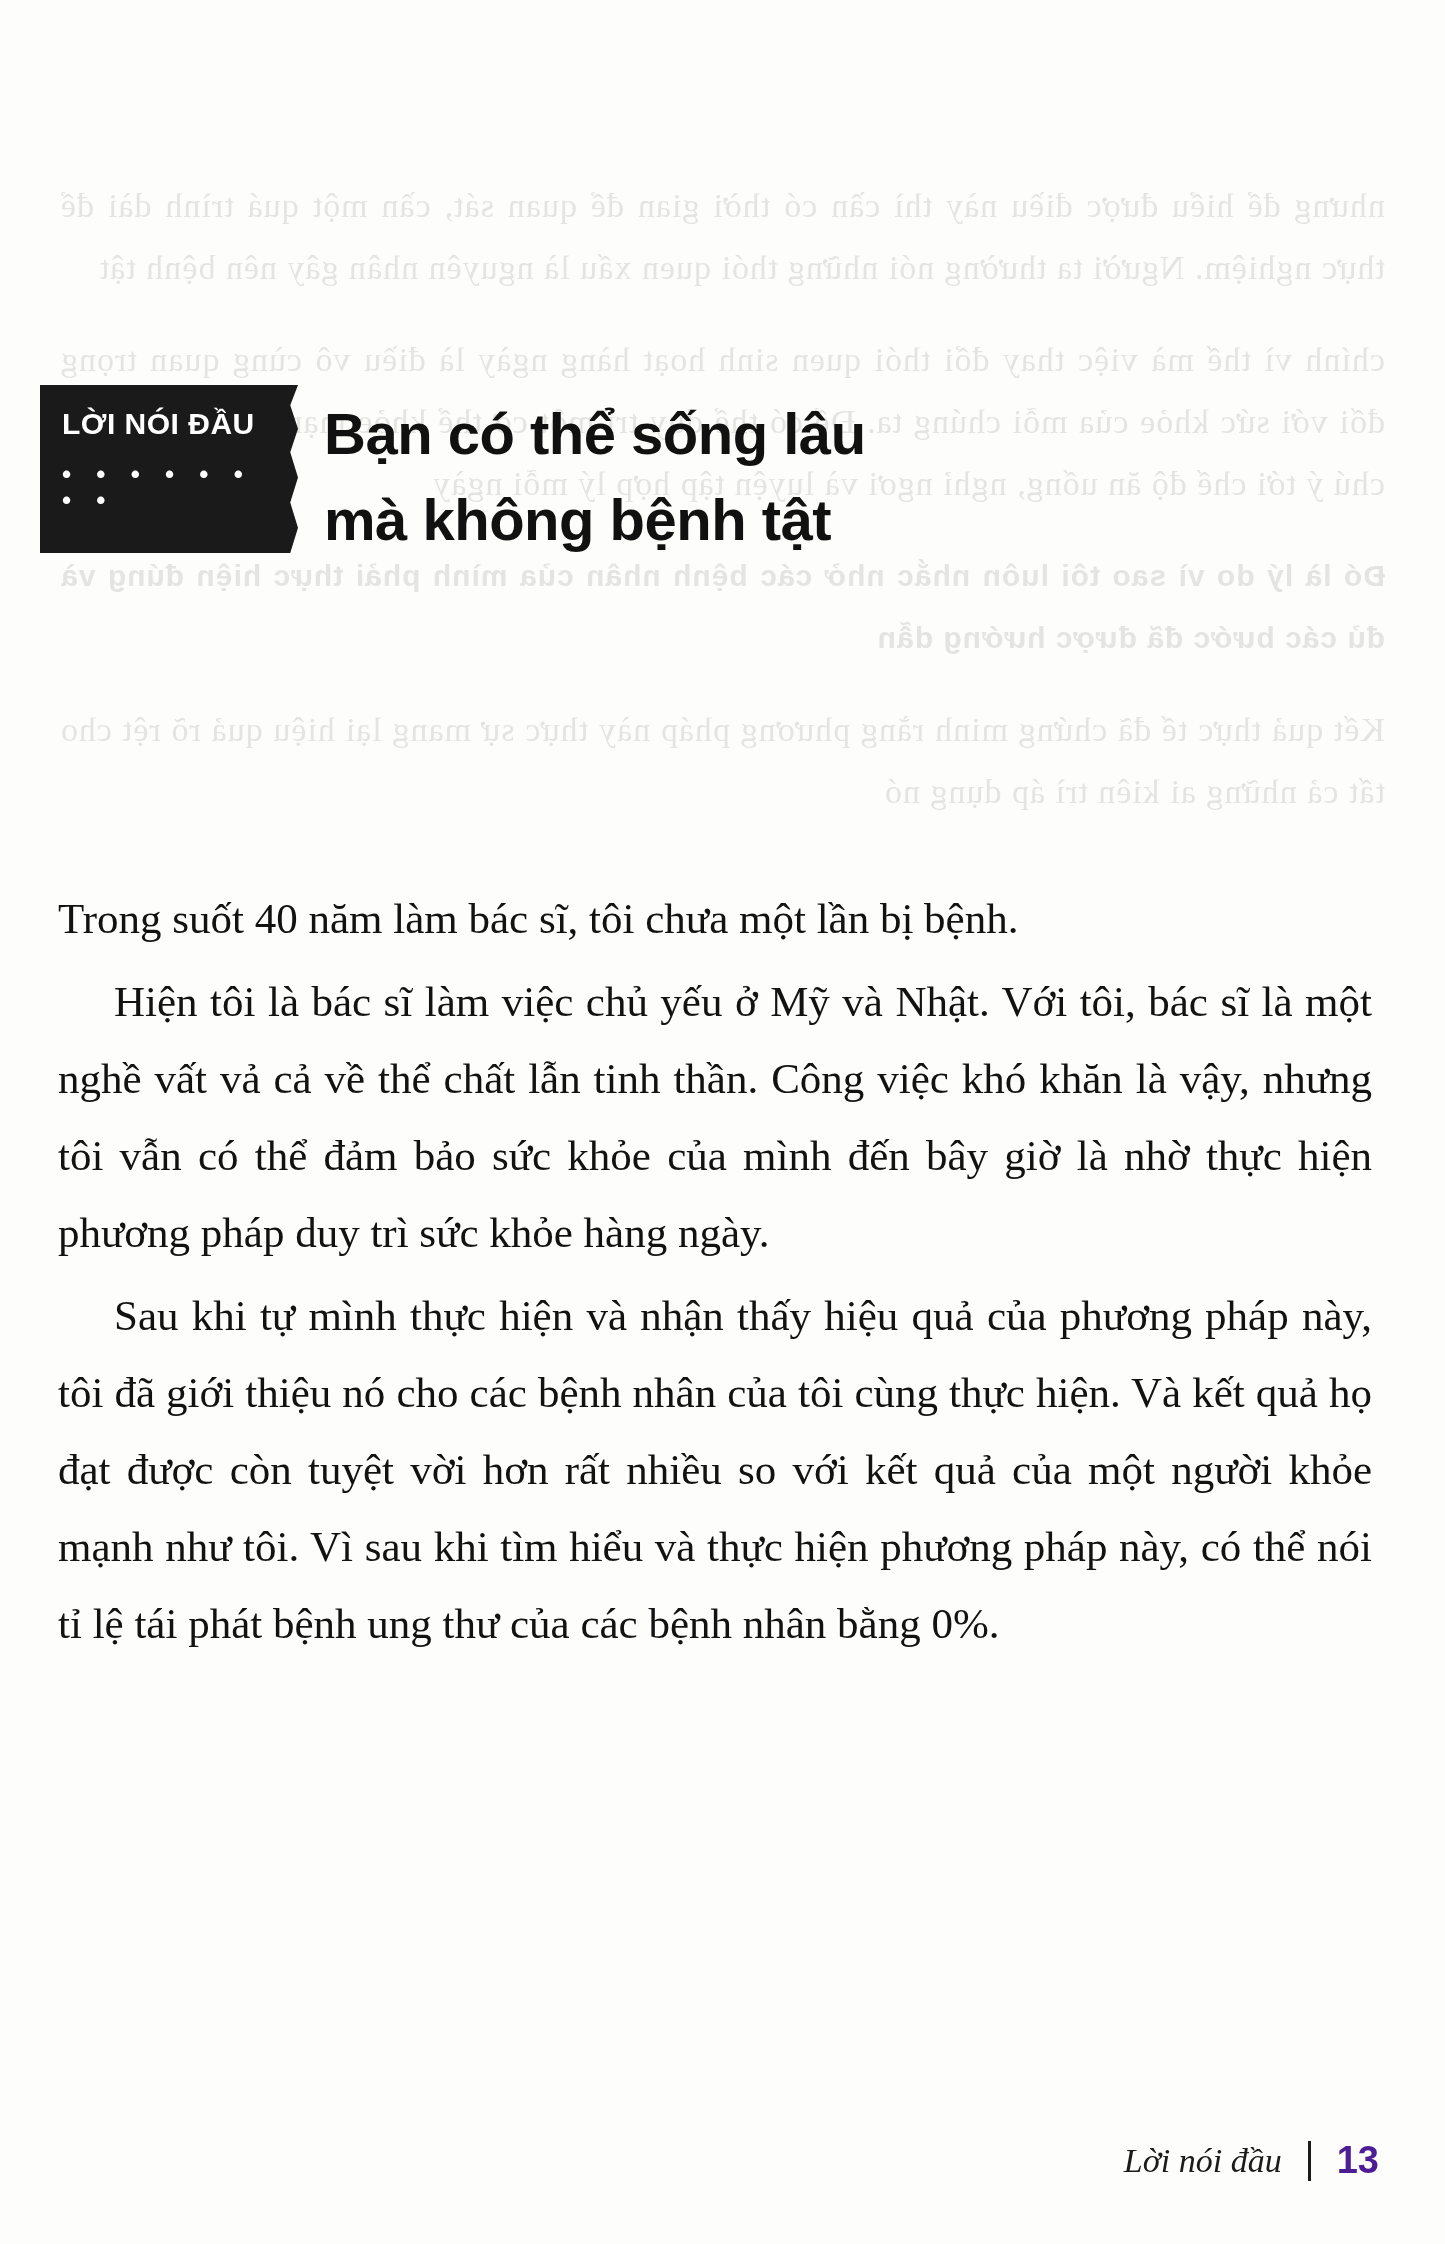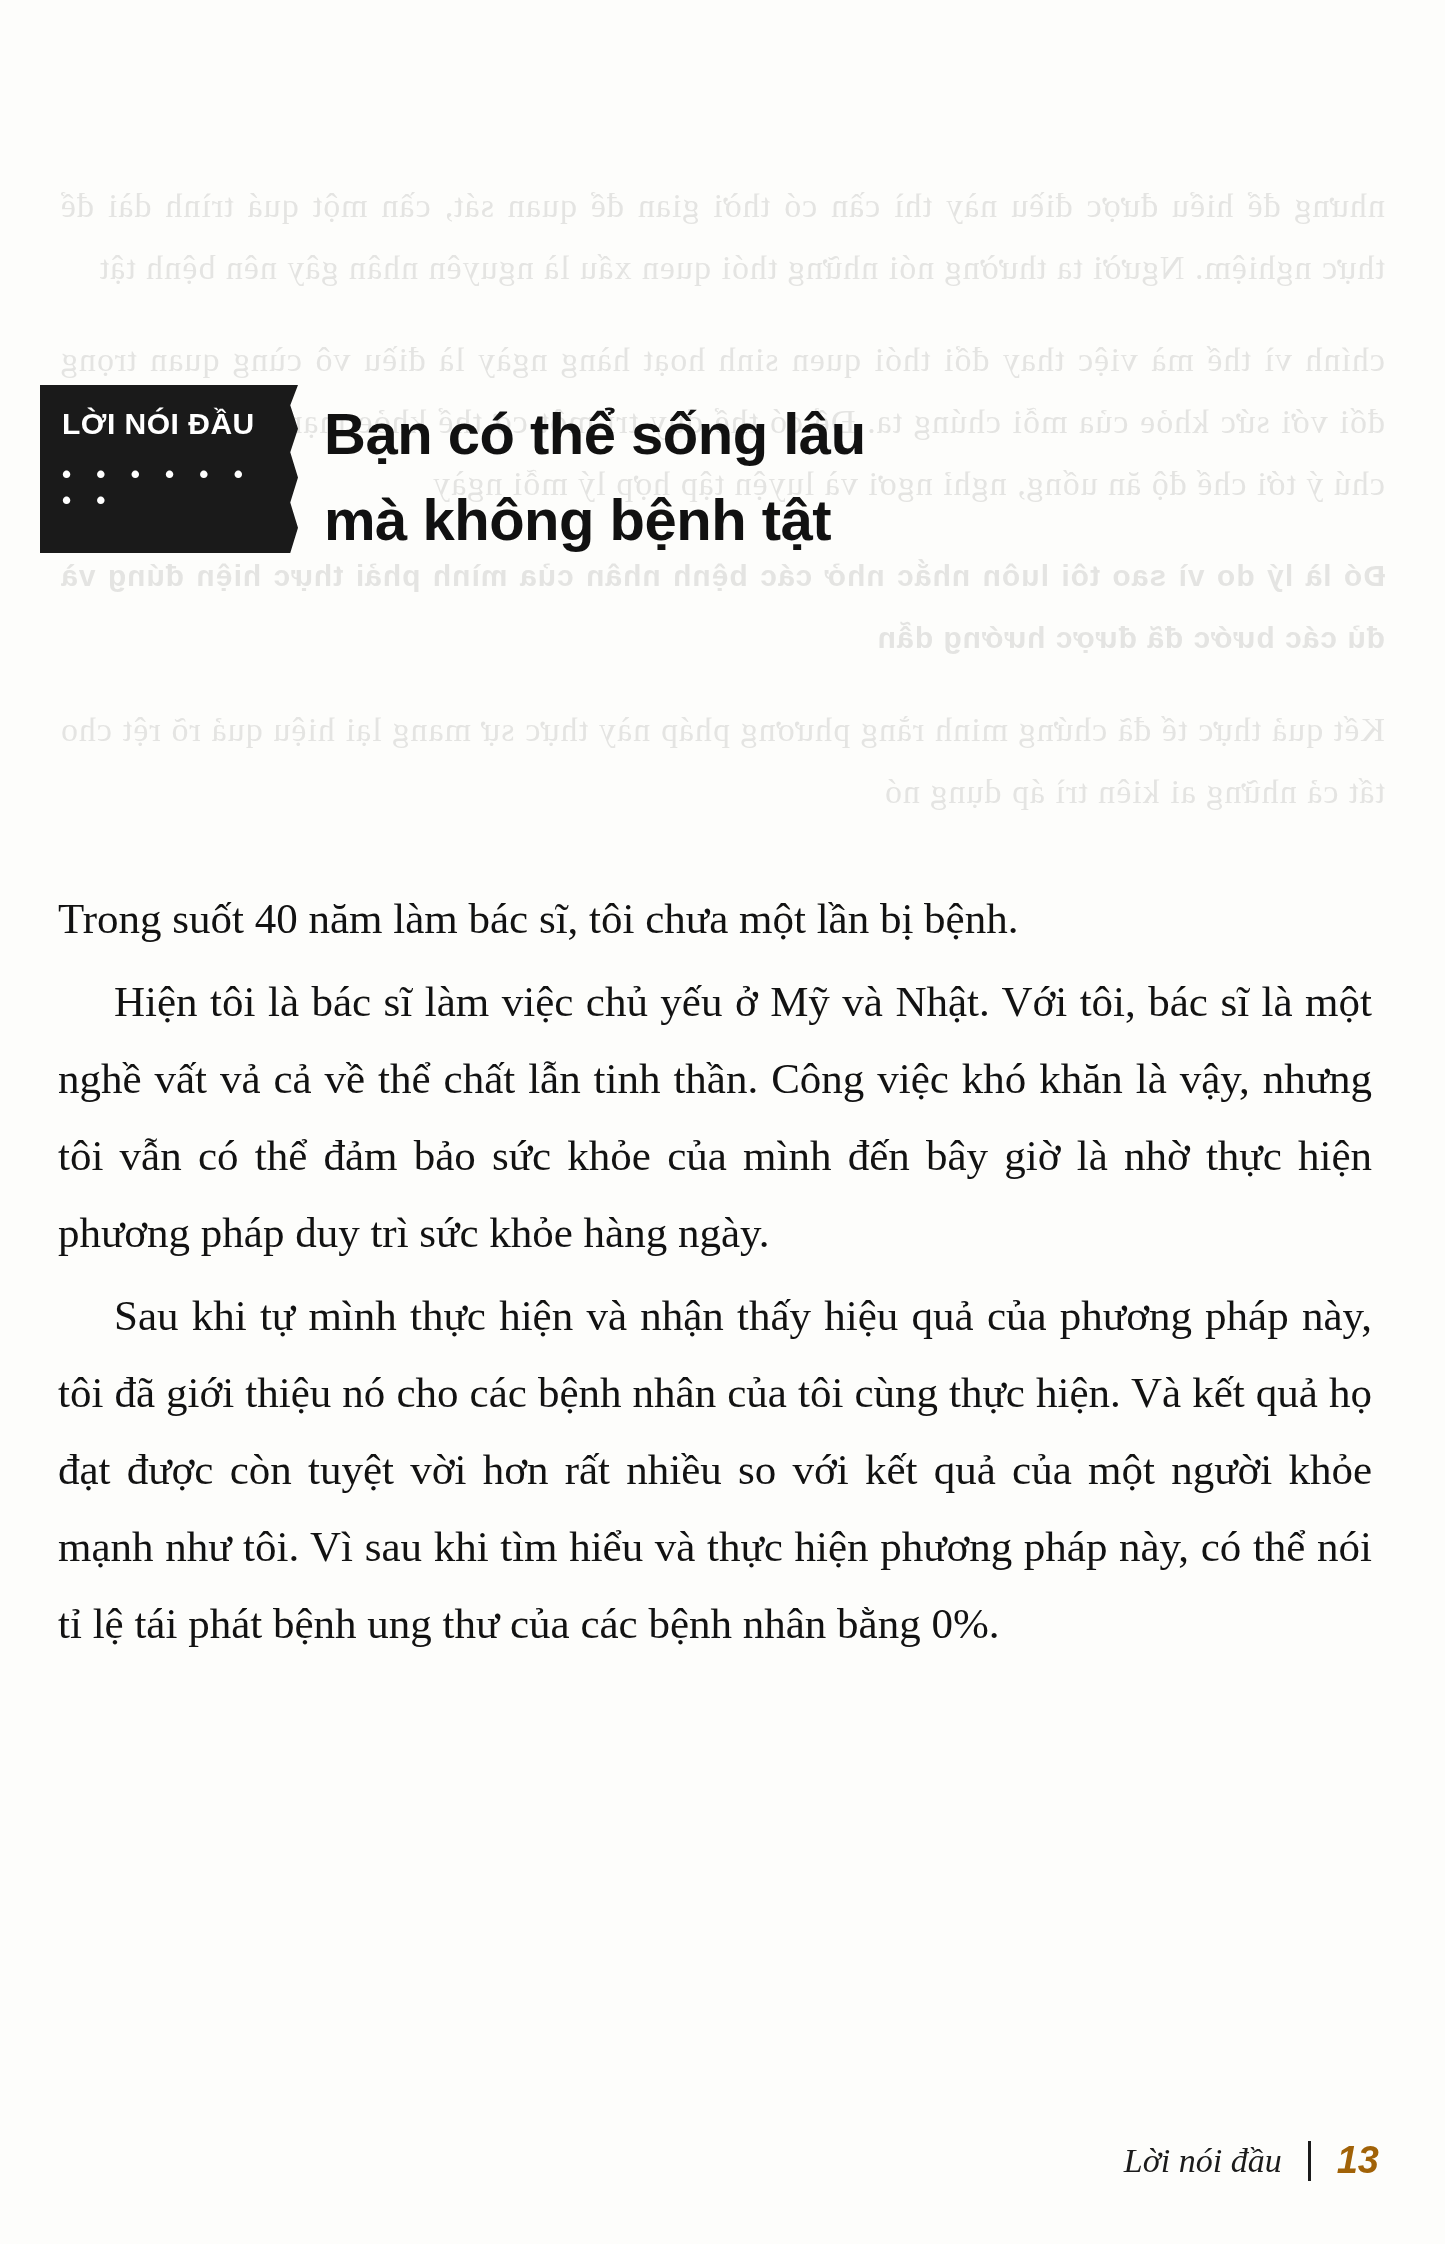--- a/index.html
+++ b/index.html
@@ -123,22 +123,21 @@
   .footer-rule {
     width: 3px;
     height: 40px;
     background: #1b1b1b;
     display: inline-block;
   }
   .footer-page {
     font-family: "Liberation Sans", sans-serif;
     font-weight: bold;
     font-size: 38px;
-    color: #a16207;
-    font-style: italic;
+    color: #4c1d95;
   }
 </style>
 </head>
 <body>
 
 <div class="page">
 
   <div class="bleed-through" aria-hidden="true">
     <p>nhưng để hiểu được điều này thì cần có thời gian để quan sát, cần một quá trình dài để thực nghiệm. Người ta thường nói những thói quen xấu là nguyên nhân gây nên bệnh tật</p>
     <p>chính vì thế mà việc thay đổi thói quen sinh hoạt hàng ngày là điều vô cùng quan trọng đối với sức khỏe của mỗi chúng ta. Để có thể duy trì một cơ thể khỏe mạnh, chúng ta cần chú ý tới chế độ ăn uống, nghỉ ngơi và luyện tập hợp lý mỗi ngày</p>

